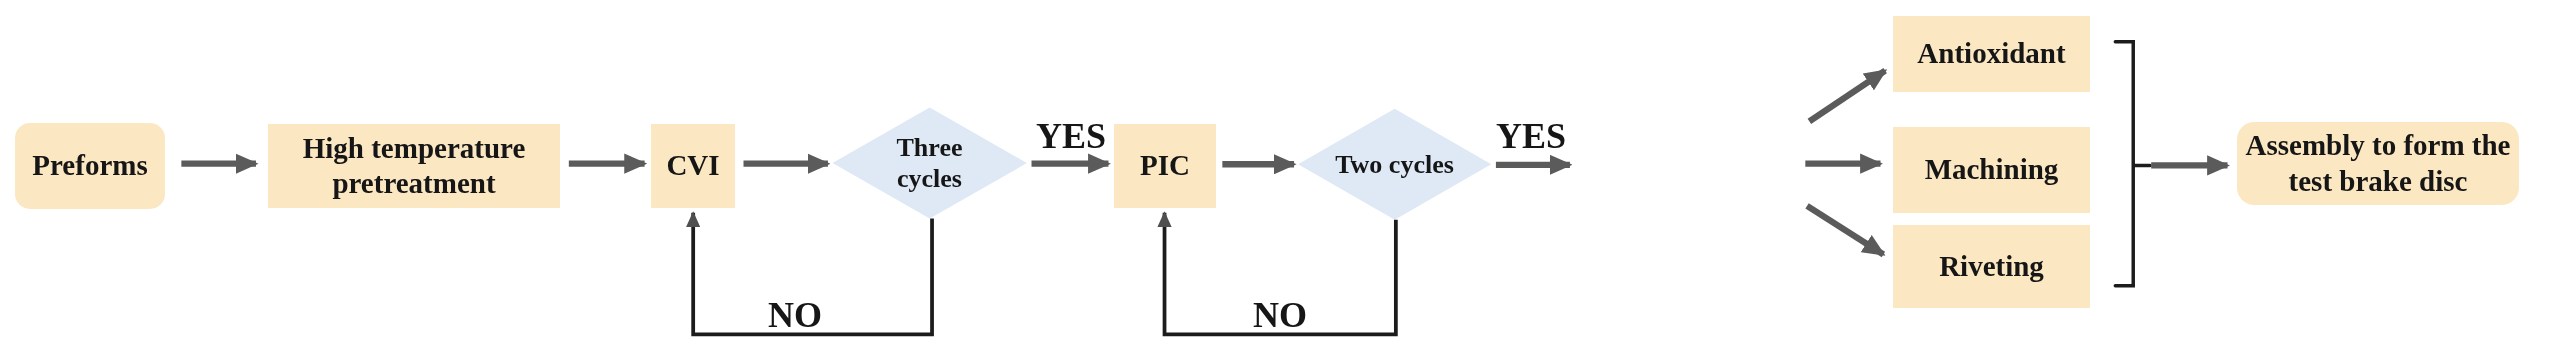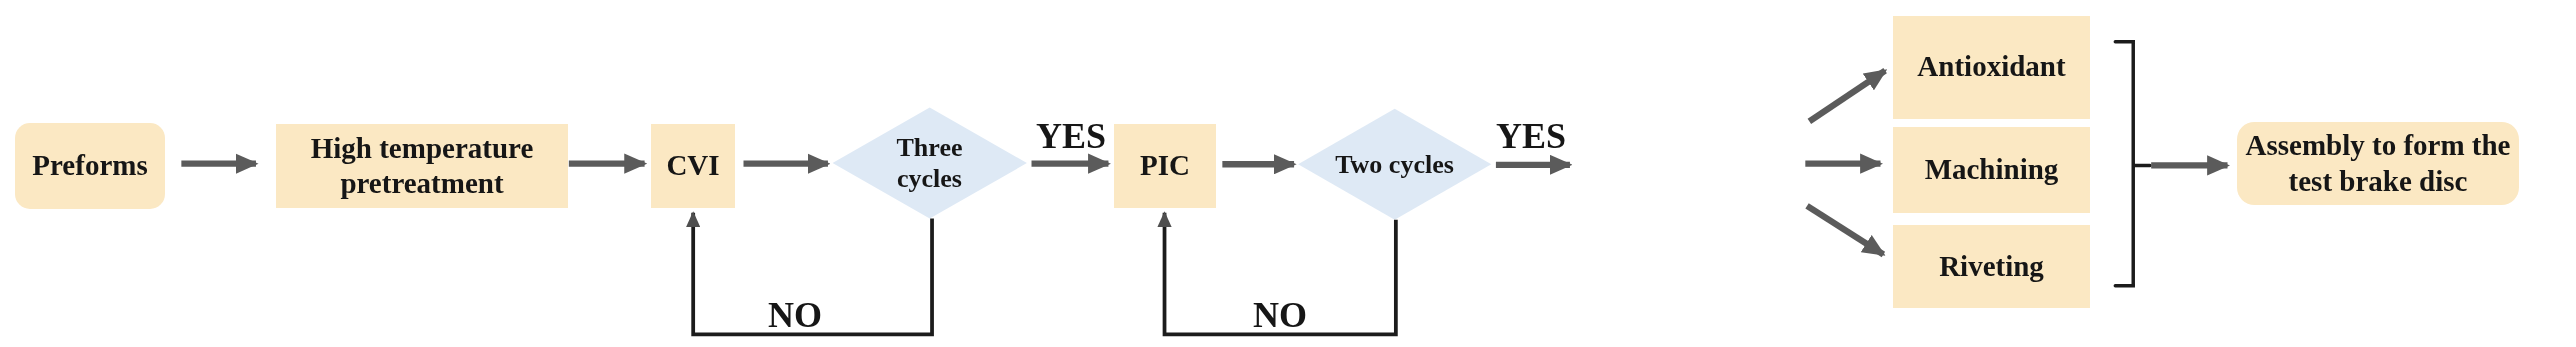--- a/index.html
+++ b/index.html
@@ -73,21 +73,21 @@
 
     <path class="bracket" d="M3656,72 L3687,72 L3687,494 L3656,494 M3687,286 L3716,286"></path>
 
     <line class="arrow" x1="3718" y1="286" x2="3850" y2="286" marker-end="url(#ah)"></line>
   </svg>
 
   <div class="node process rounded" style="left:15px;top:123px;width:150px;height:86px;">
     <span>Preforms</span>
   </div>
 
-  <div class="node process" style="left:268px;top:124px;width:292px;height:84px;margin-left:8px;">
+  <div class="node process" style="left:268px;top:124px;width:292px;height:84px;">
     <span>High temperature pretreatment</span>
   </div>
 
   <div class="node process" style="left:651px;top:124px;width:84px;height:84px;">
     <span>CVI</span>
   </div>
 
   <div class="diamond-label" style="left:863px;top:109px;height:110px;">
     <span>Three cycles</span>
   </div>
@@ -110,21 +110,21 @@
 
   <div class="edge-label" style="left:795px;top:294px;">
     <span>NO</span>
   </div>
 
   <div class="edge-label" style="left:1280px;top:294px;">
     <span>NO</span>
   </div>
 
 
-  <div class="node process" style="left:1893px;top:15.6px;width:197px;height:103px;text-align:right;">
+  <div class="node process" style="left:1893px;top:15.6px;width:197px;height:76px;text-align:right;">
     <span>Antioxidant</span>
   </div>
 
   <div class="node process" style="left:1893px;top:119px;width:197px;height:86px;margin-top:8px;">
     <span>Machining</span>
   </div>
 
   <div class="node process" style="left:1893px;top:225px;width:197px;height:83px;">
     <span>Riveting</span>
   </div>

